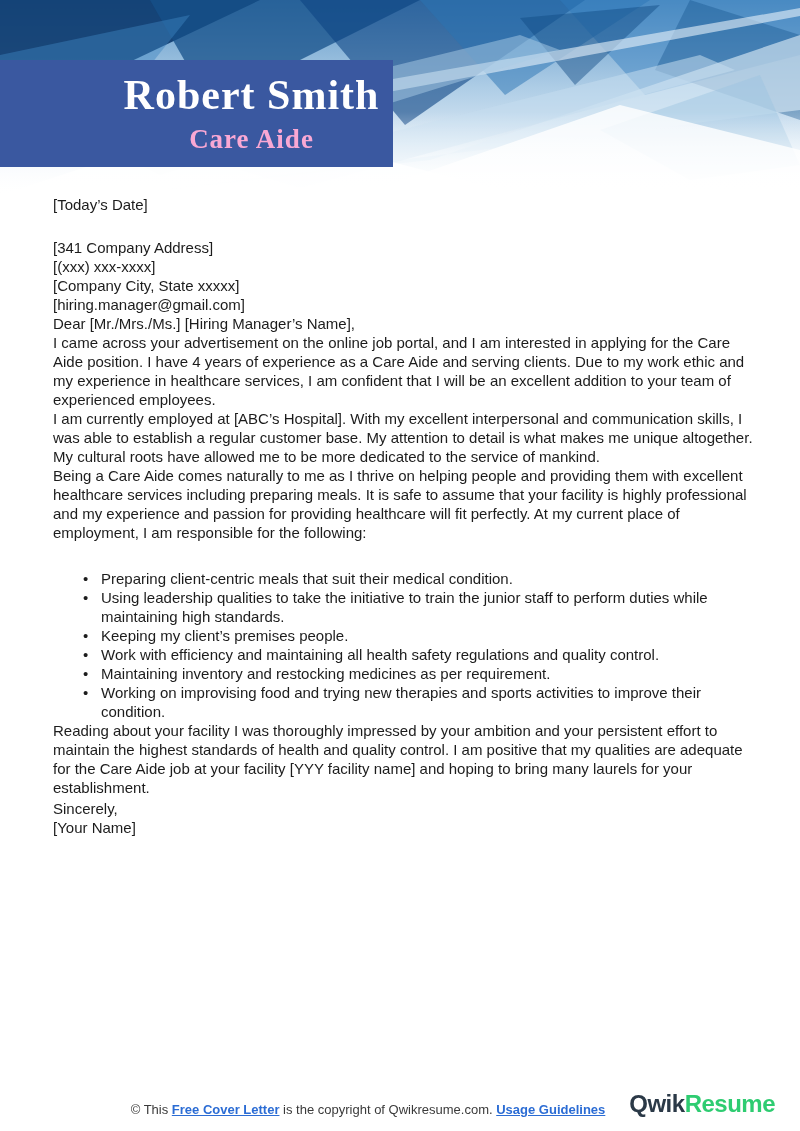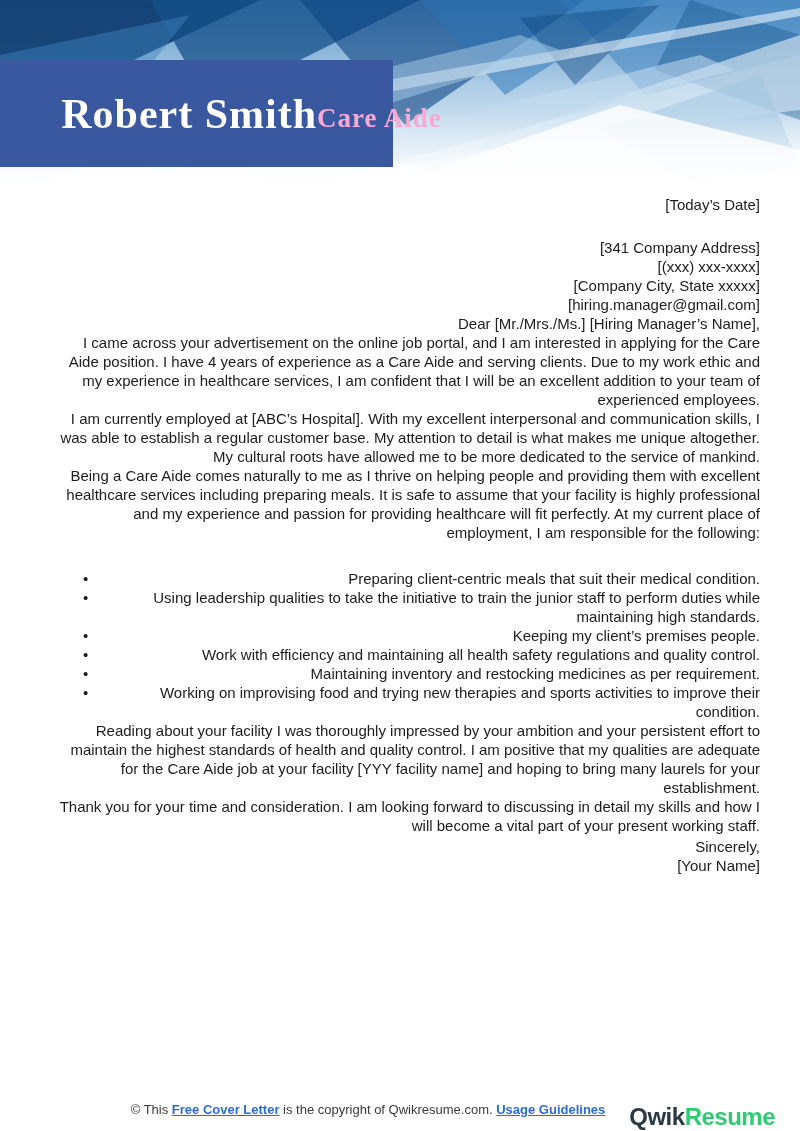--- a/index.html
+++ b/index.html
@@ -13,39 +13,39 @@
     overflow: hidden;
   }
 
   
   .header { position: relative; width: 800px; height: 195px; }
   .header svg { display: block; width: 800px; height: 195px; }
   .name-banner {
     position: absolute; left: 0; top: 60px;
     width: 393px; height: 107px;
     background: var(--header-box-blue, #3a58a0);
-    display: flex; flex-direction: row;
+    display: flex; flex-direction: column;
     align-items: center; justify-content: center;
     padding-left: 110px;
   }
   .person-name {
     font-family: "Liberation Serif", serif;
     font-weight: bold; font-size: 42px; line-height: 1;
     color: #ffffff; letter-spacing: 1px; white-space: nowrap;
   }
   .job-title {
     font-family: "Liberation Serif", serif;
     font-weight: bold; font-size: 27px; line-height: 1;
     color: #f9a8d4; letter-spacing: 1px; margin-top: 10px; white-space: nowrap;
   }
 
   
   .content {
     padding: 0 40px 0 53px;
-    font-size: 15px; line-height: 19px; text-align: right;
+    font-size: 15px; line-height: 19px;
   }
   .content p { margin: 0; }
   .date-line       { margin-top: 25px; }
   .address-block   { margin-top: 24px; }
   .salutation      { margin-top: 37px; }
   .para-1          { margin-top: 9px;  }
   .para-2          { margin-top: 19px; }
   .para-3          { margin-top: 16px; }
   ul.duties {
     list-style: none;
@@ -68,21 +68,21 @@
     position: absolute; top: 12px; left: 368px;
     transform: translateX(-50%);
     white-space: nowrap;
     font-size: 13px; color: #3a3a3a;
   }
   .copyright a {
     color: var(--link-blue, #2b6cd4);
     font-weight: bold; text-decoration: underline; cursor: pointer;
   }
   .logo {
-    position: absolute; right: 25px; top: 13px;
+    position: absolute; right: 25px; top: 0;
     font-size: 24px; font-weight: bold; letter-spacing: -0.5px;
     white-space: nowrap; cursor: pointer;
   }
   .logo .qwik   { color: var(--logo-qwik, #2b3947); }
   .logo .resume { color: var(--logo-resume, #2ecc71); }
 </style>
 </head>
 <body>
 
 <div class="header">
@@ -142,21 +142,20 @@
   <ul class="duties">
     <li>Preparing client-centric meals that suit their medical condition.</li>
     <li>Using leadership qualities to take the initiative to train the junior staff to perform duties while maintaining high standards.</li>
     <li>Keeping my client’s premises people.</li>
     <li>Work with efficiency and maintaining all health safety regulations and quality control.</li>
     <li>Maintaining inventory and restocking medicines as per requirement.</li>
     <li>Working on improvising food and trying new therapies and sports activities to improve their condition.</li>
   </ul>
 
   <p class="para-4">Reading about your facility I was thoroughly impressed by your ambition and your persistent effort to maintain the highest standards of health and quality control. I am positive that my qualities are adequate for the Care Aide job at your facility [YYY facility name] and hoping to bring many laurels for your establishment.</p>
-  <p class="para-5">Thank you for your time and consideration. I am looking forward to discussing in detail my skills and how I will become a vital part of your present working staff.</p>
 
   <div class="signoff-block">
     <p>Sincerely,</p>
     <p>[Your Name]</p>
   </div>
 </div>
 
 <div class="footer">
   <div class="copyright"><span>© This </span><a>Free Cover Letter</a><span> is the copyright of Qwikresume.com. </span><a>Usage Guidelines</a></div>
   <div class="logo"><span class="qwik">Qwik</span><span class="resume">Resume</span></div>

